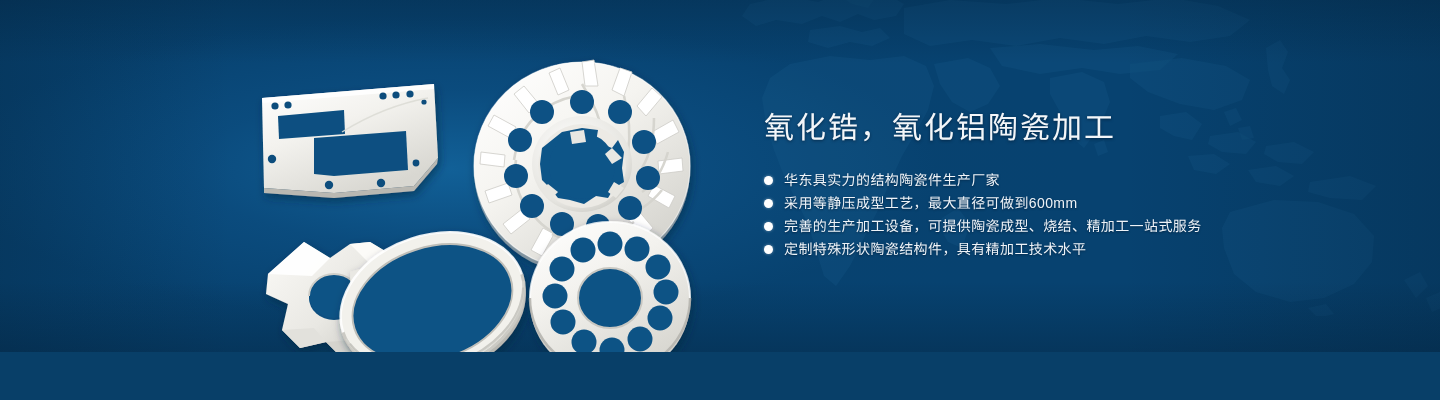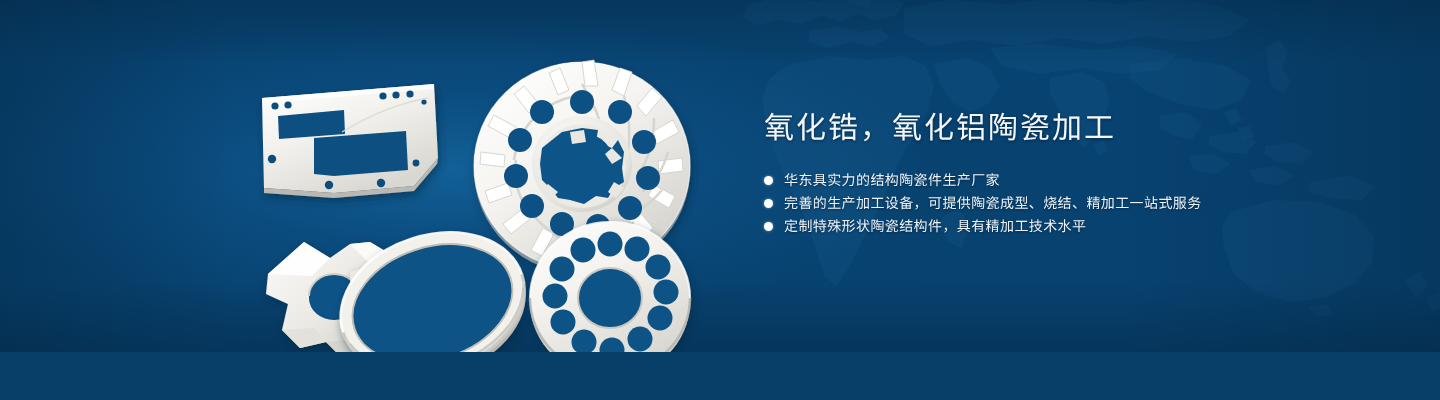--- a/index.html
+++ b/index.html
@@ -348,20 +348,24 @@
 
     <div class="headline">氧化锆，氧化铝陶瓷加工</div>
 
     <ul class="bullets">
       <li class="bullet">
         <span class="dot"></span>
         <span class="btext">华东具实力的结构陶瓷件生产厂家</span>
       </li>
       <li class="bullet">
         <span class="dot"></span>
+        <span class="btext">采用等静压成型工艺，最大直径可做到600mm</span>
+      </li>
+      <li class="bullet">
+        <span class="dot"></span>
         <span class="btext">完善的生产加工设备，可提供陶瓷成型、烧结、精加工一站式服务</span>
       </li>
       <li class="bullet">
         <span class="dot"></span>
         <span class="btext">定制特殊形状陶瓷结构件，具有精加工技术水平</span>
       </li>
     </ul>
 
   </div>
 

